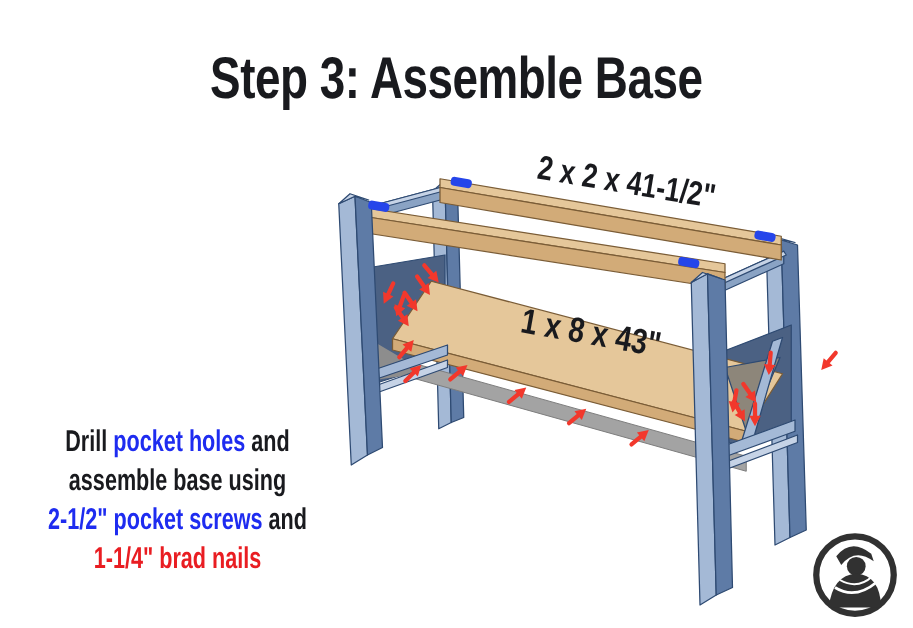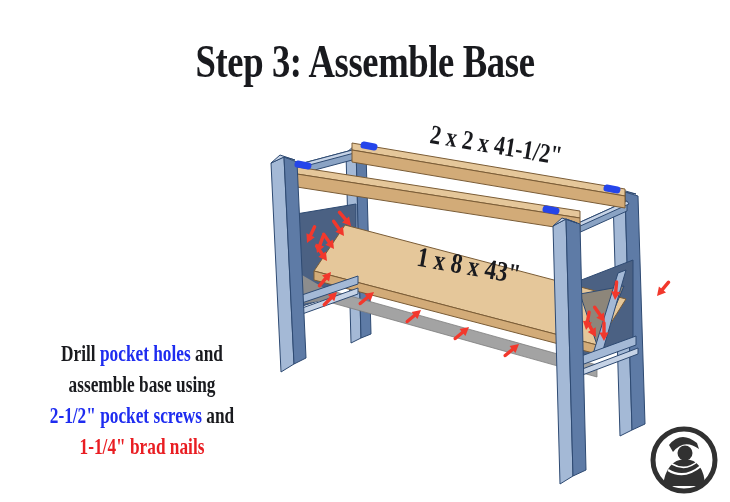--- a/index.html
+++ b/index.html
@@ -1,17 +1,17 @@
 <!DOCTYPE html>
 <html style="--bg: #ffffff; --ink: #191a1e; --text-blue: #1e2cf0; --text-red: #e91d22; --arrow: #f2382c; --mark: #2545ea; --leg-light: #a4b9d6; --leg-mid: #8aa3c4; --leg-dark: #5e7ba6; --leg-cap: #c6d3e6; --leg-line: #2e4a72; --wood-top: #e5c79a; --wood-front: #d2ab78; --wood-line: #7a5c36; --panel: #4b6183; --tri: #8d867a; --gray: #a3a3a3; --gray2: #8d8d8d; --logo-ink: #151515;"><head>
 <meta charset="utf-8">
 <style>
   html,body{margin:0;padding:0;background:#fff;}
   .page{position:relative;width:730px;height:502px;background:var(--bg,#fff);overflow:hidden;
-        font-family:Liberation Serif, serif;}
+        font-family:Liberation Sans, sans-serif;}
   .title{position:absolute;top:34px;left:0;width:730px;margin:0;text-align:center;
          font-size:47px;font-weight:700;color:var(--ink);letter-spacing:-0.5px;
          transform:scaleX(0.78);transform-origin:50% 50%;}
   .diagram{position:absolute;left:0;top:0;width:730px;height:502px;}
   .diagram svg{position:absolute;left:0;top:0;}
   .lbl{position:absolute;white-space:nowrap;font-weight:700;color:var(--ink);transform-origin:0 0;}
   .lbl.rail{left:433px;top:119px;font-size:27px;transform:rotate(9.5deg) scaleX(0.80);}
   .lbl.shelf{left:420px;top:241px;font-size:28px;transform:rotate(10deg) scaleX(0.82);}
   .instructions{position:absolute;left:-43px;top:338px;width:370px;text-align:center;
                 font-size:24px;font-weight:700;line-height:31px;color:var(--ink);

